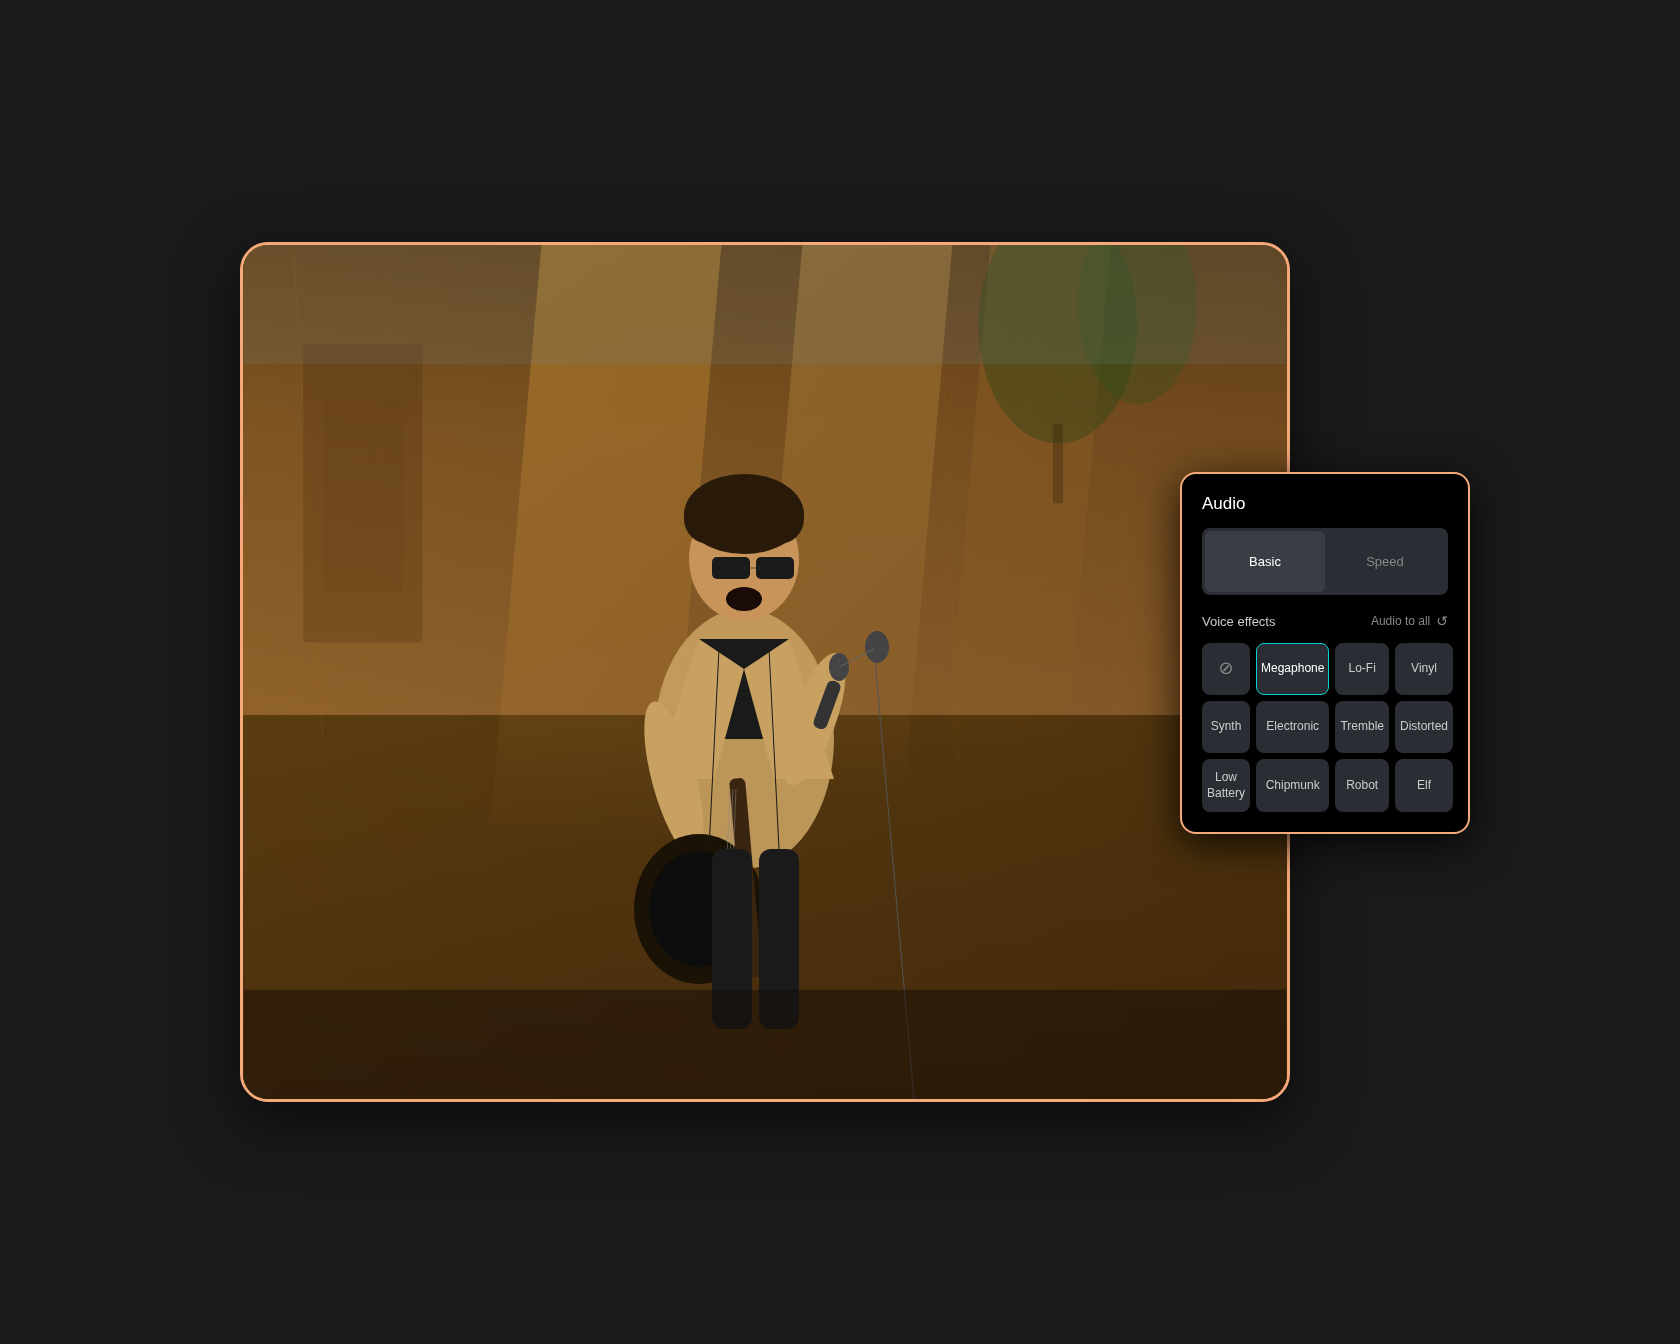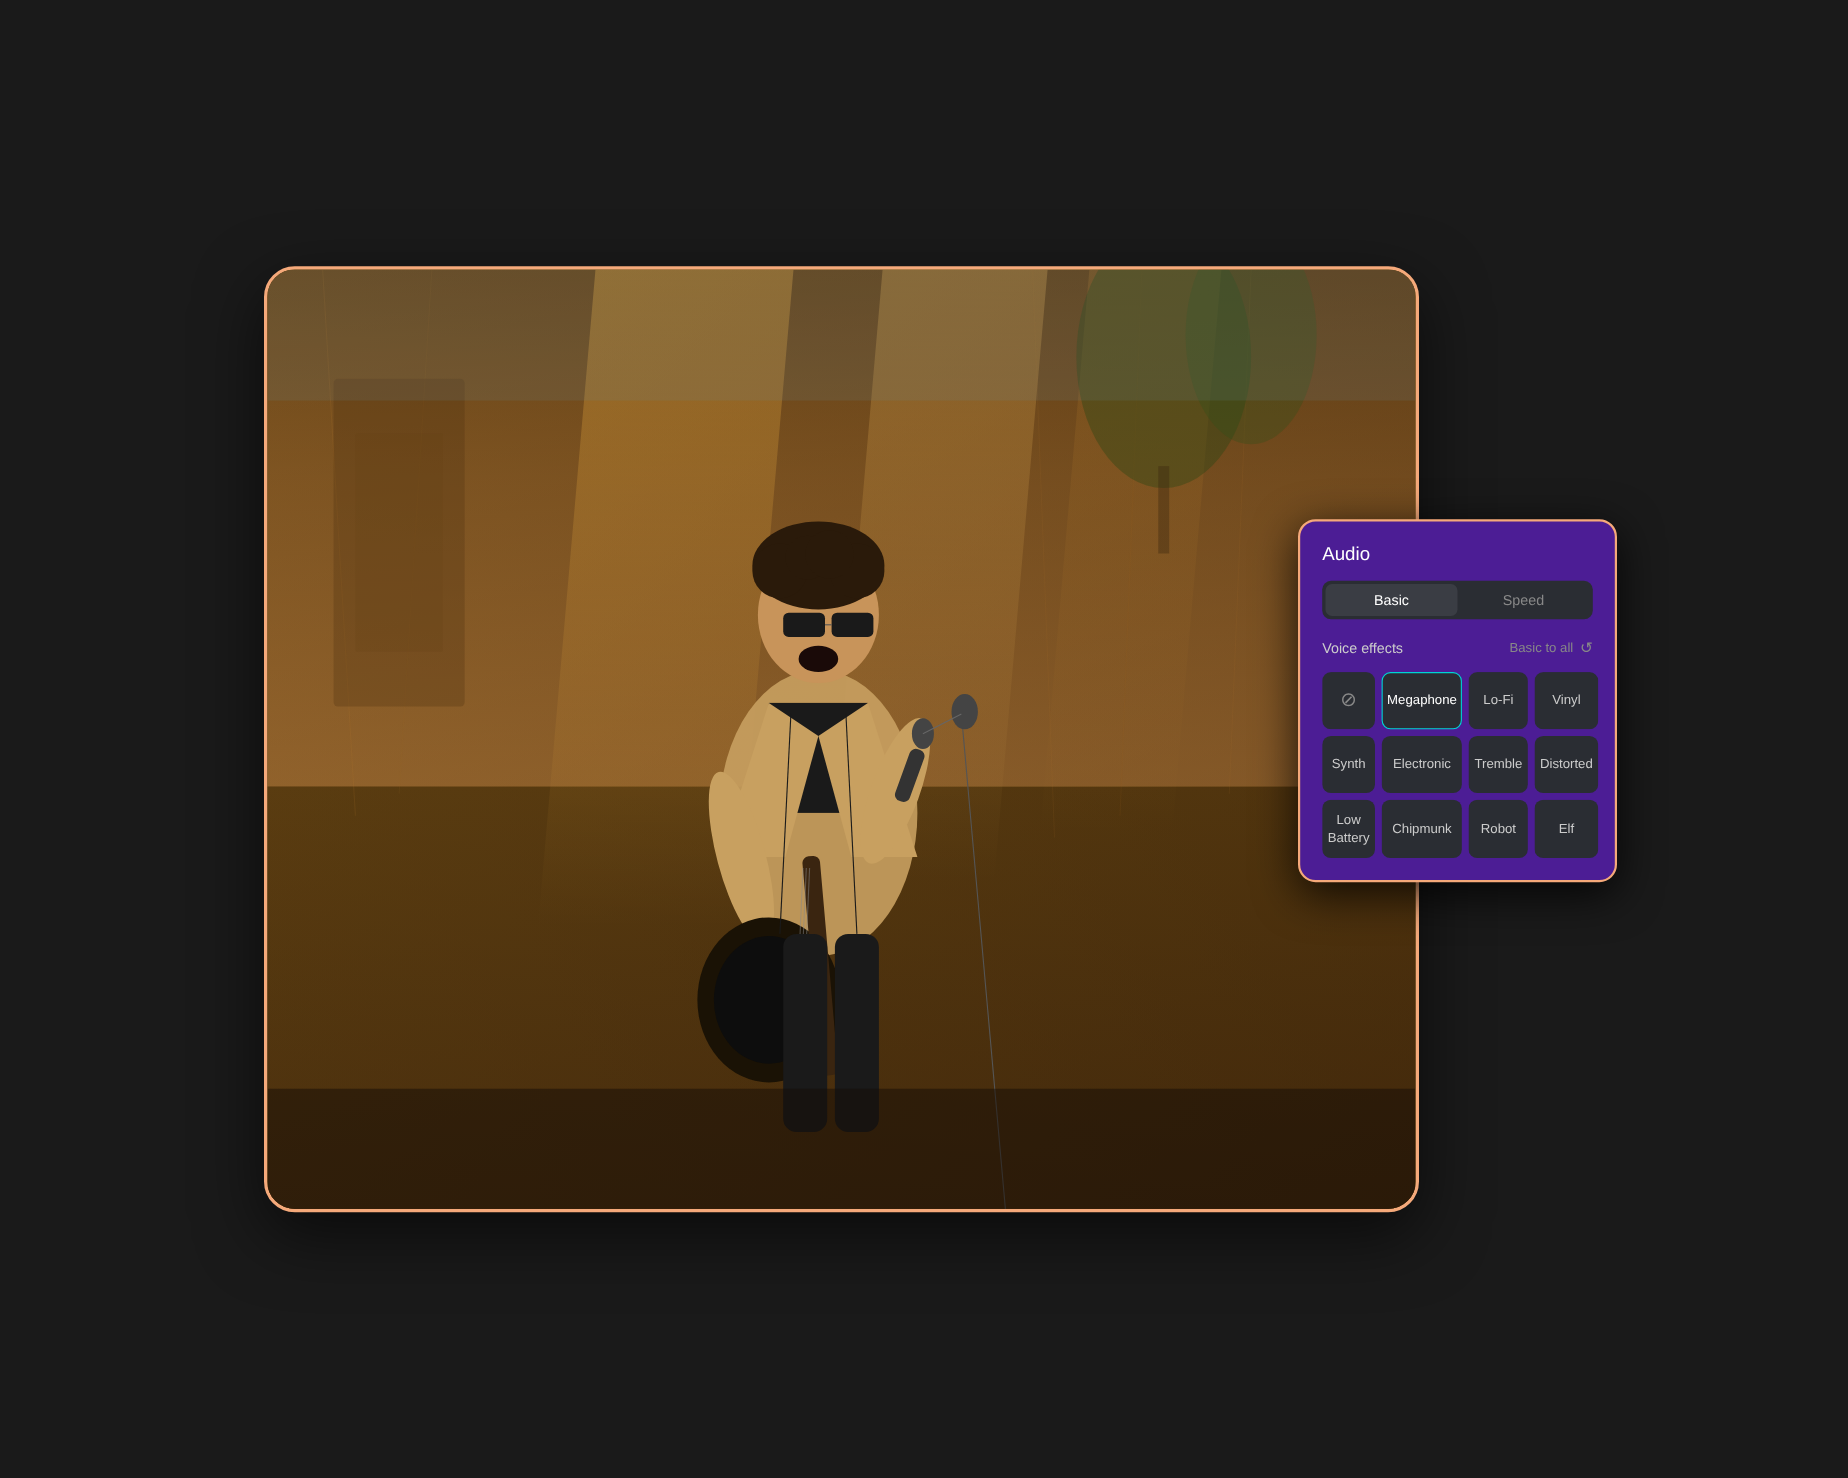--- a/index.html
+++ b/index.html
@@ -91,21 +91,21 @@
       width: 100%;
       height: 100%;
     }
 
     
     .audio-panel {
       position: absolute;
       top: 290px;
       right: -30px;
       width: 290px;
-      background: #4c1d95;
+      background: #000000;
       border-radius: 16px;
       border: 2px solid #f5a97a;
       padding: 20px;
       box-shadow: 0 10px 40px rgba(0,0,0,0.8);
       z-index: 10;
       margin-left: 32px;
     }
 
     .panel-title {
       color: #ffffff;
@@ -118,21 +118,21 @@
     .tab-bar {
       display: flex;
       background: #2a2d33;
       border-radius: 8px;
       padding: 3px;
       margin-bottom: 18px;
     }
 
     .tab-btn {
       flex: 1;
-      padding: 7px 0;
+      padding: 23px 0;
       border: none;
       border-radius: 6px;
       font-size: 13px;
       font-weight: 500;
       cursor: pointer;
       transition: background 0.2s;
     }
 
     .tab-btn.active {
       background: #3a3d44;
@@ -314,21 +314,21 @@
     <div class="panel-title">Audio</div>
 
     <div class="tab-bar">
       <button class="tab-btn active">Basic</button>
       <button class="tab-btn inactive">Speed</button>
     </div>
 
     <div class="section-header">
       <span class="section-title">Voice effects</span>
       <button class="apply-all-btn">
-        <span class="apply-all-text">Basic to all</span>
+        <span class="apply-all-text">Audio to all</span>
         <span class="reset-icon">↺</span>
       </button>
     </div>
 
     <div class="effects-grid">
 
       <button class="effect-btn none-btn">
         <span>⊘</span>
       </button>
 

